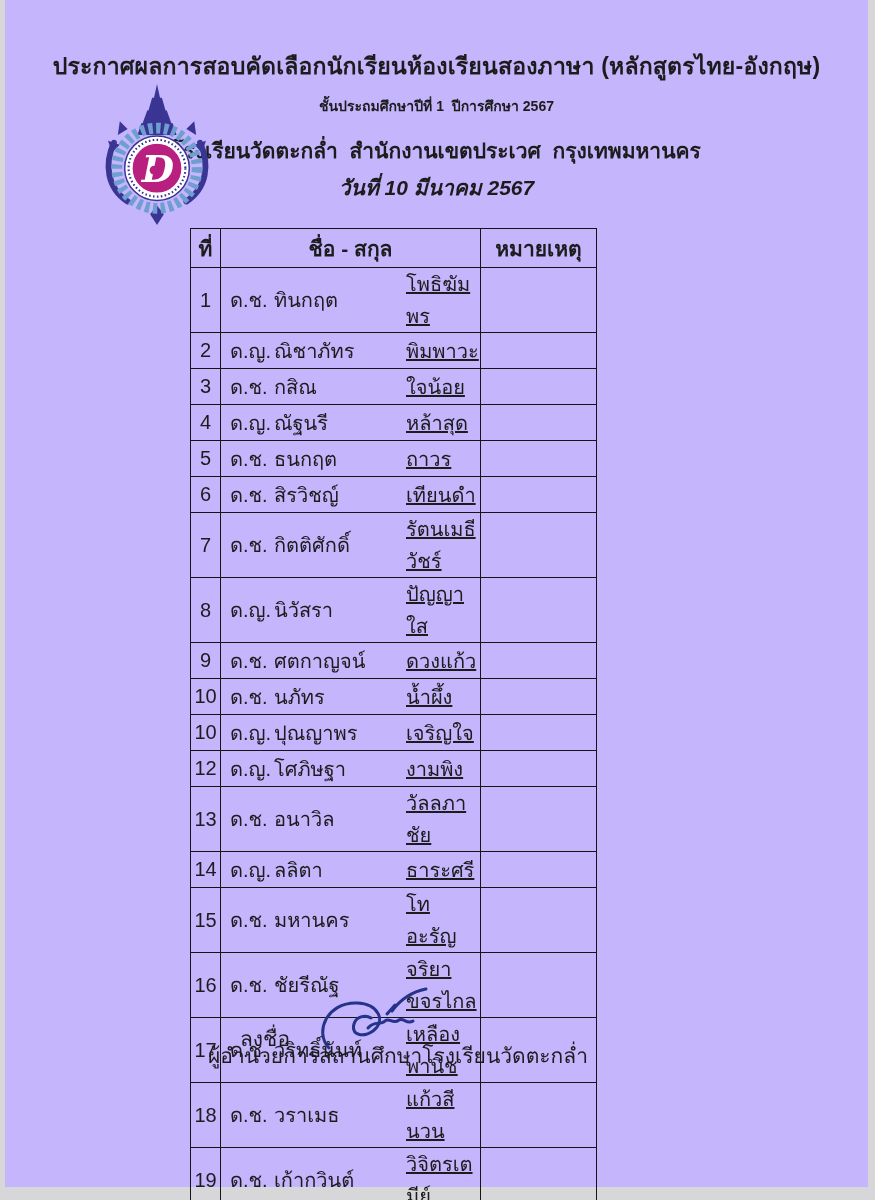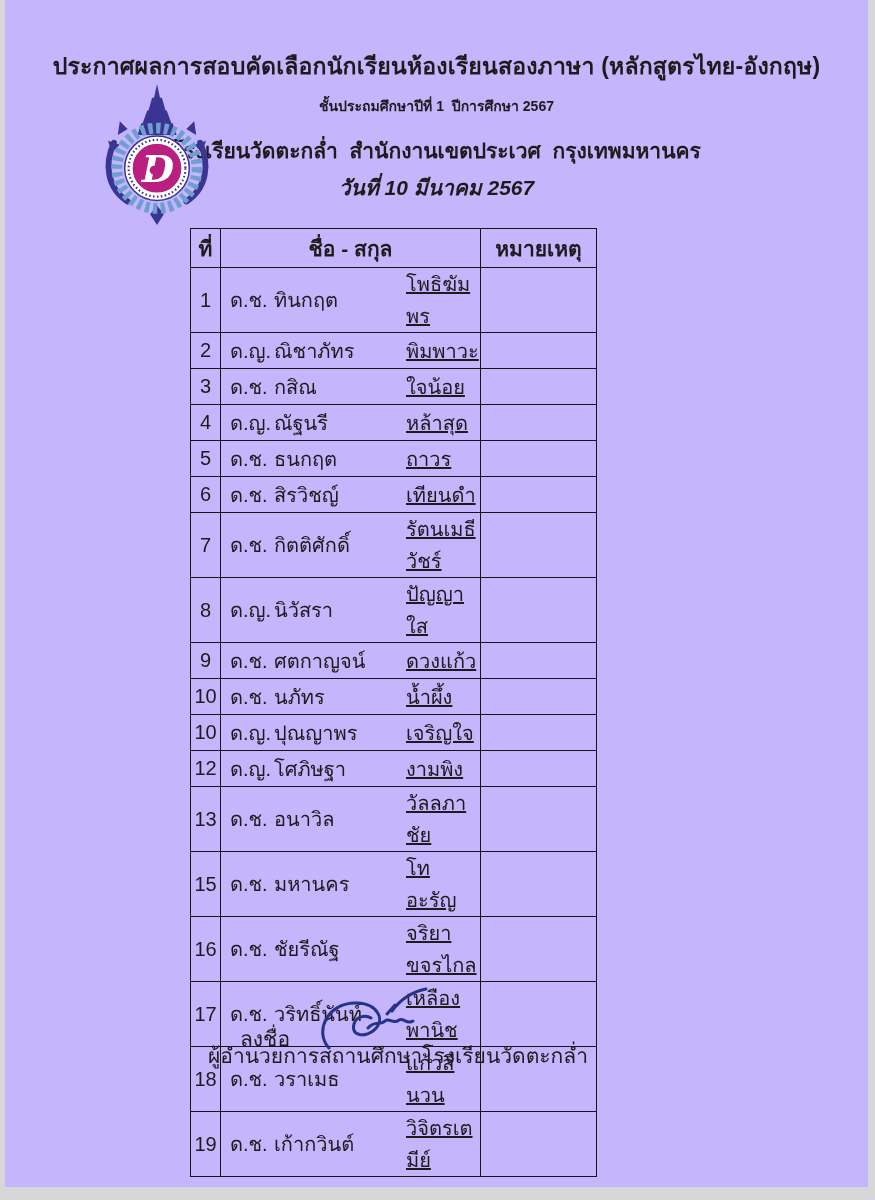--- a/index.html
+++ b/index.html
@@ -255,20 +255,31 @@
       <td>
         <div class="namewrap">
           <span class="pfx">ด.ช.</span>
           <span class="fname">อนาวิล</span>
           <span class="lname">วัลลภาชัย</span>
         </div>
       </td>
       <td></td>
     </tr>
 
+    <tr>
+      <td class="cell-no">14</td>
+      <td>
+        <div class="namewrap">
+          <span class="pfx">ด.ญ.</span>
+          <span class="fname">ลลิตา</span>
+          <span class="lname">ธาระศรี</span>
+        </div>
+      </td>
+      <td></td>
+    </tr>
 
     <tr>
       <td class="cell-no">15</td>
       <td>
         <div class="namewrap">
           <span class="pfx">ด.ช.</span>
           <span class="fname">มหานคร</span>
           <span class="lname">โทอะรัญ</span>
         </div>
       </td>

